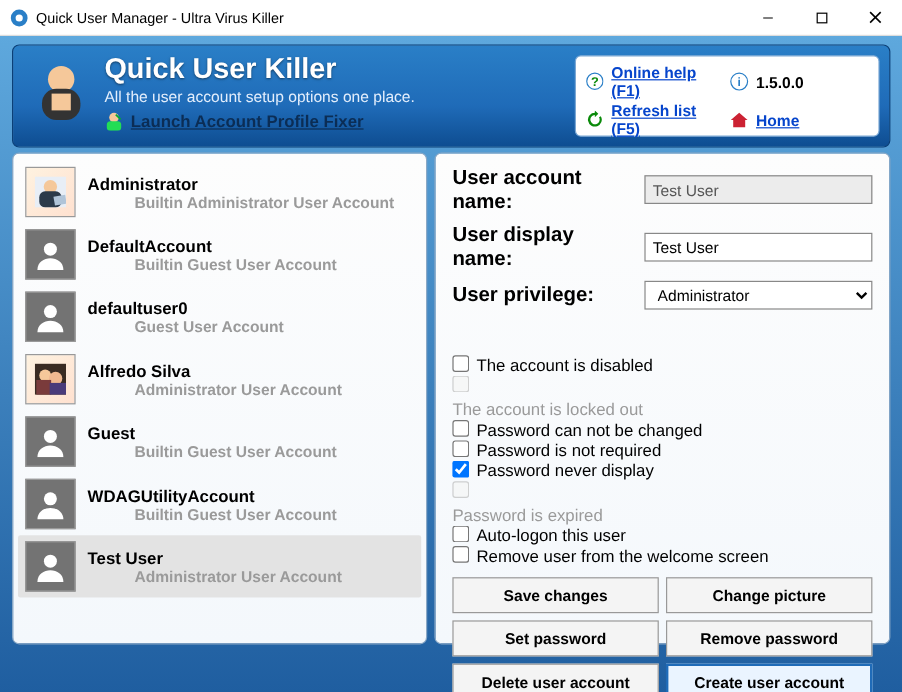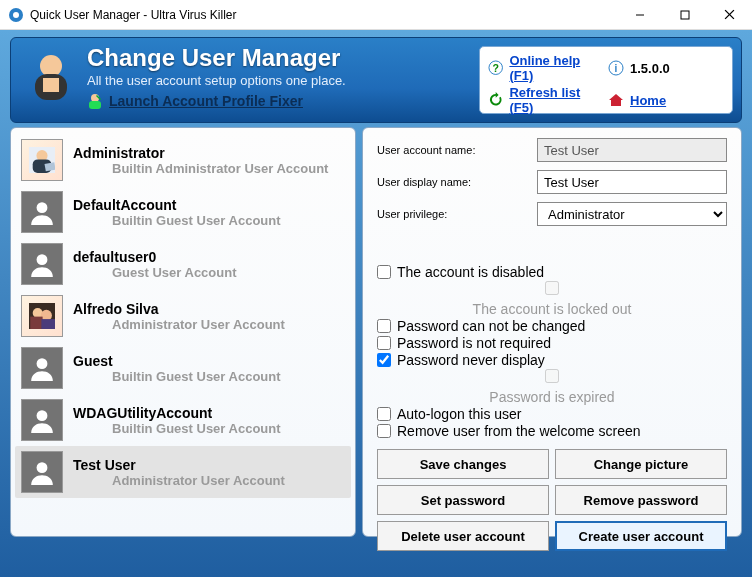--- a/index.html
+++ b/index.html
@@ -24,25 +24,25 @@
   .left-panel { width: 360px; padding: 6px 4px; overflow-y: auto; }
   .right-panel { flex: 1; padding: 10px 14px 8px 14px; display: flex; flex-direction: column; }
   .user-row { display: flex; align-items: center; gap: 10px; padding: 5px 6px; border-radius: 2px; }
   .user-row.selected { background: #e3e3e3; }
   .user-avatar { width: 42px; height: 42px; background: #737373; border: 1px solid #999; display: flex; align-items: center; justify-content: center; }
   .user-avatar svg { width: 26px; height: 26px; }
   .user-info .uname { font-size: 14px; font-weight: bold; color: #000; }
   .user-info .utype { font-size: 13px; color: #9a9a9a; font-weight: bold; padding-left: 39px; }
   .user-row.has-photo .user-avatar { background: linear-gradient(135deg,#fef2e0,#ffe1d0); }
   .form-row { display: flex; align-items: center; gap: 10px; margin-bottom: 8px; }
-  .form-row label { width: 150px; font-size: 11px; font-weight: normal; color: #000; }
+  .form-row label { width: 150px; font-size: 17px; font-weight: bold; color: #000; }
   .form-row input[type=text], .form-row select { flex: 1; height: 24px; font-size: 13px; padding: 2px 6px; border: 1px solid #888; background: #fff; }
   .form-row input[readonly] { background: #ececec; color: #555; }
   .checks { margin-top: 30px; display: flex; flex-direction: column; gap: 1px; }
-  .chk { display: flex; align-items: center; gap: 6px; font-size: 14px; color: #000; }
+  .chk { display: flex; align-items: flex-start; gap: 6px; font-size: 14px; color: #000; }
   .chk.disabled { color: #9a9a9a; flex-direction: column; }
   .chk input { width: 14px; height: 14px; }
   .btn-grid { margin-top: auto; display: grid; grid-template-columns: 1fr 1fr; gap: 6px; padding-top: 10px; }
   .btn { height: 30px; font-size: 13px; font-weight: bold; background: #f4f4f4; border: 1px solid #999; color: #000; }
   .btn.highlight { border: 2px solid #1f6bb8; background: #eaf4ff; }
   .content-wrap { background: linear-gradient(180deg,#5ea8dd,#1f5ea0); padding: 4px; height: calc(577px - 30px); }
 </style>
 </head>
 <body>
 
@@ -75,21 +75,21 @@
 <div class="content-wrap">
 <div class="header">
   <span class="header-avatar">
     <svg viewBox="0 0 52 52">
           <circle cx="26" cy="18" r="11" fill="#f5c89a"></circle>
           <rect x="10" y="26" width="32" height="26" rx="12" fill="#333"></rect>
           <rect x="18" y="30" width="16" height="14" fill="#f5c89a"></rect>
         </svg>
   </span>
   <div class="header-title">
-    <h1>Change User Manager</h1>
+    <h1>Quick User Killer</h1>
     <div class="sub">All the user account setup options one place.</div>
     <div class="header-launch">
       <span class="icon">
         <svg viewBox="0 0 16 16">
               <circle cx="8" cy="5" r="4" fill="#f5c89a"></circle>
               <rect x="2" y="8" width="12" height="8" rx="3" fill="#2d5"></rect>
               <path d="M10 2 l4 4 -1 1 -4-4z" fill="#0a3"></path>
             </svg>
       </span>
       <a href="#">Launch Account Profile Fixer</a>

